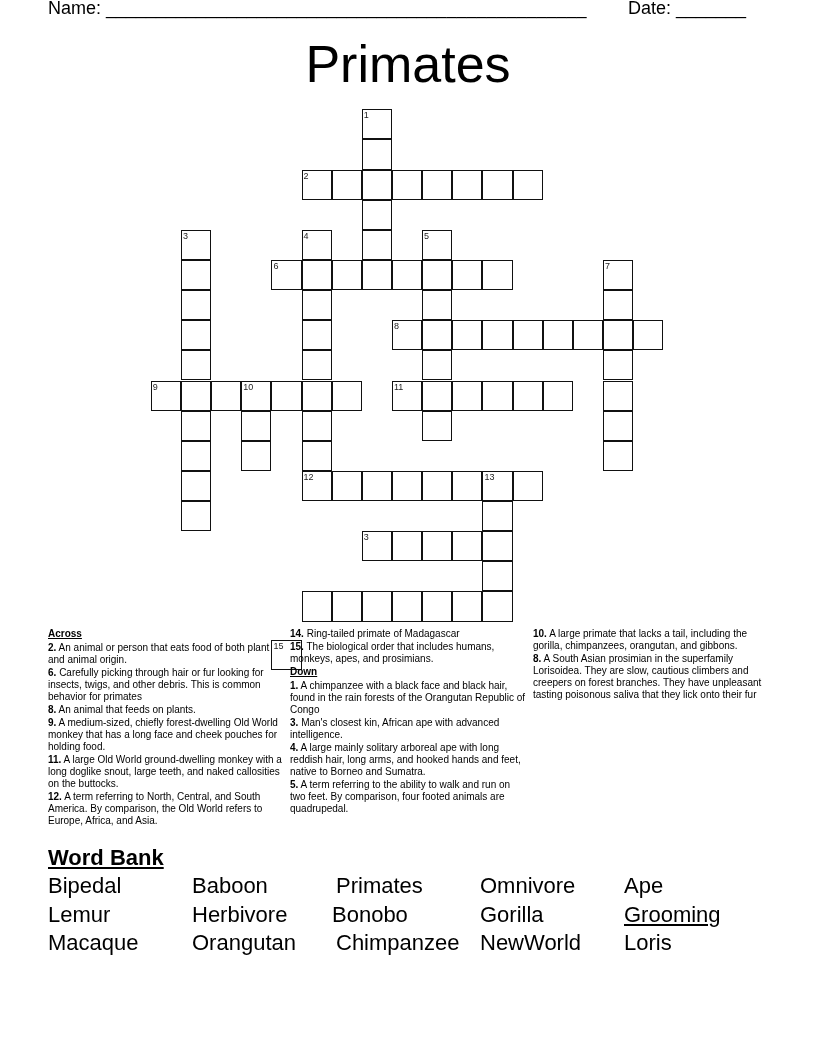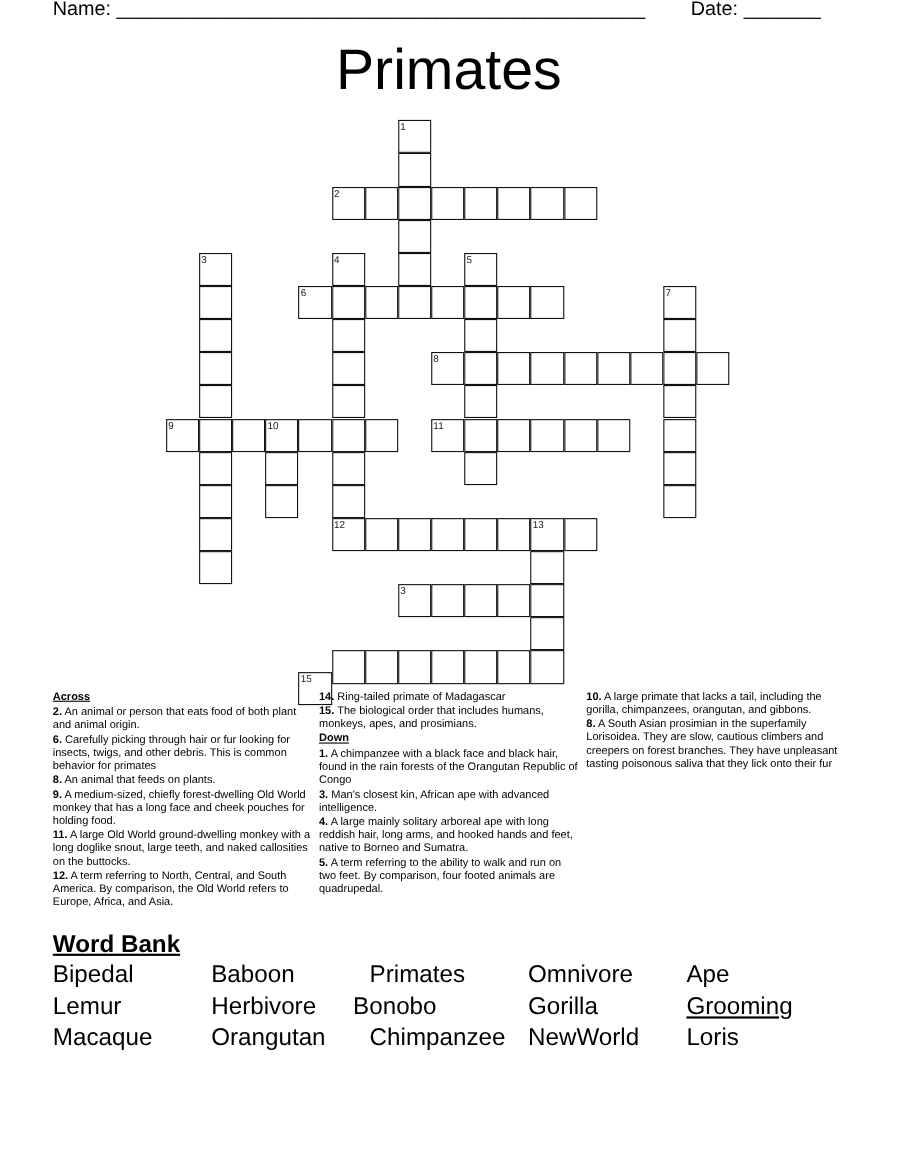--- a/index.html
+++ b/index.html
@@ -137,21 +137,21 @@
     <div class="cell" style="left: 483.14px; top: 501.82px;"></div>
     <div class="cell" style="left: 483.14px; top: 531.96px;"></div>
     <div class="cell" style="left: 483.14px; top: 562.1px;"></div>
     <div class="cell" style="left: 483.14px; top: 592.24px;"></div>
     <div class="cell" style="left: 362.58px; top: 531.96px;">
       <span class="num">3</span>
     </div>
     <div class="cell" style="left: 392.72px; top: 531.96px;"></div>
     <div class="cell" style="left: 422.86px; top: 531.96px;"></div>
     <div class="cell" style="left: 453px; top: 531.96px;"></div>
-    <div class="cell" style="left: 272.16px; top: 599px; margin-top: 12px;">
+    <div class="cell" style="left: 272.16px; top: 628px; margin-top: 12px;">
       <span class="num">15</span>
     </div>
     <div class="cell" style="left: 302.3px; top: 592.24px;"></div>
     <div class="cell" style="left: 332.44px; top: 592.24px;"></div>
     <div class="cell" style="left: 362.58px; top: 592.24px;"></div>
     <div class="cell" style="left: 392.72px; top: 592.24px;"></div>
     <div class="cell" style="left: 422.86px; top: 592.24px;"></div>
     <div class="cell" style="left: 453px; top: 592.24px;"></div>
   </div>
 
@@ -184,21 +184,21 @@
 
 <div>
   <span class="wb-word" style="left:48px; top:873px;">Bipedal</span>
   <span class="wb-word" style="left:192px; top:873px;">Baboon</span>
   <span class="wb-word" style="left:336px; top:873px;">Primates</span>
   <span class="wb-word" style="left:480px; top:873px;">Omnivore</span>
   <span class="wb-word" style="left:624px; top:873px;">Ape</span>
 
   <span class="wb-word" style="left:48px; top:902px;">Lemur</span>
   <span class="wb-word" style="left:192px; top:902px;">Herbivore</span>
-  <span class="wb-word" style="left:321px; top:902px;">Bonobo</span>
+  <span class="wb-word" style="left:332px; top:902px;">Bonobo</span>
   <span class="wb-word" style="left:480px; top:902px;">Gorilla</span>
   <span class="wb-word" style="left:624px; top:902px;text-decoration:underline;">Grooming</span>
 
   <span class="wb-word" style="left:48px; top:930px;">Macaque</span>
   <span class="wb-word" style="left:192px; top:930px;">Orangutan</span>
   <span class="wb-word" style="left:336px; top:930px;">Chimpanzee</span>
   <span class="wb-word" style="left:480px; top:930px;">NewWorld</span>
   <span class="wb-word" style="left:624px; top:930px;text-align:center;">Loris</span>
 </div>
 

